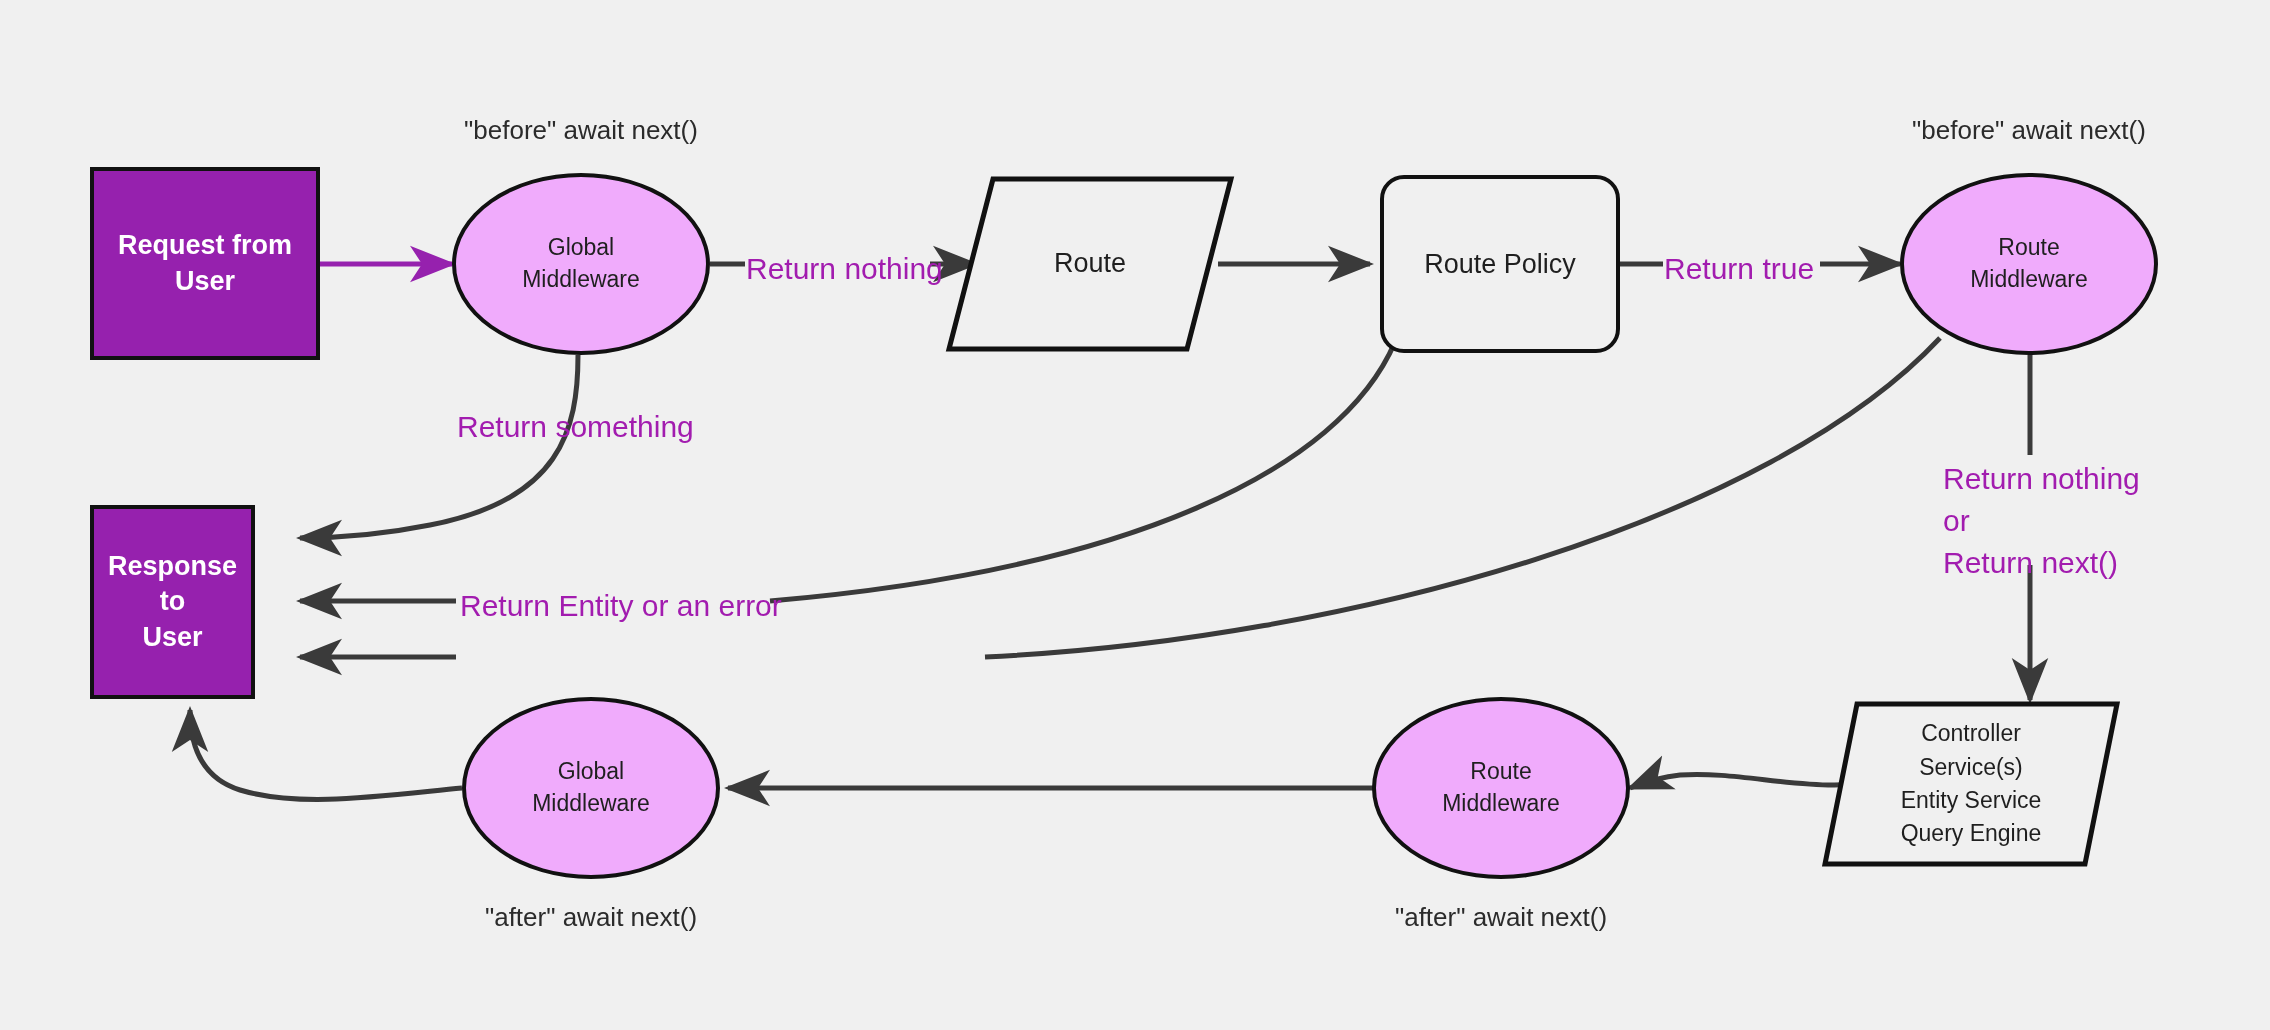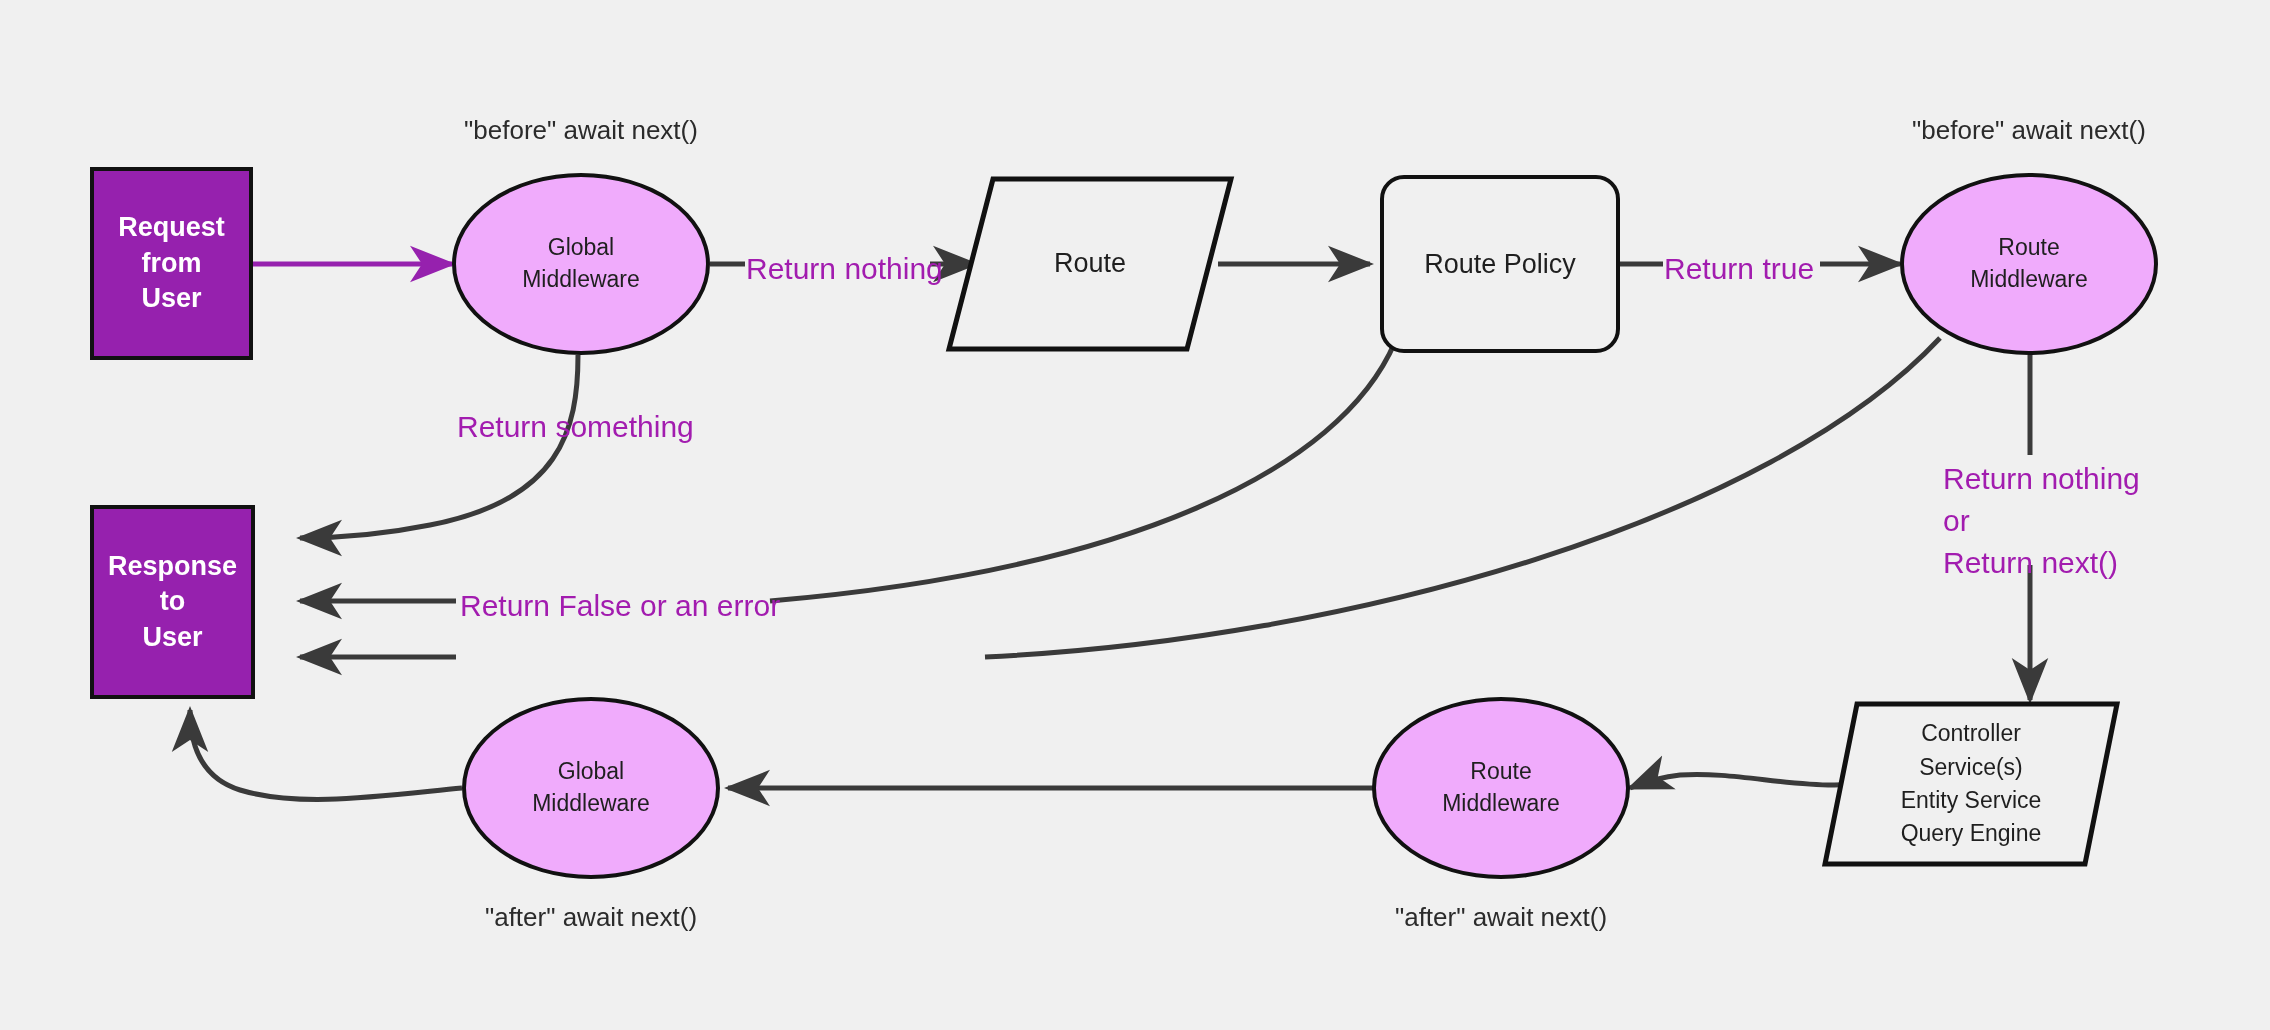--- a/index.html
+++ b/index.html
@@ -140,21 +140,21 @@
     <line x1="2030" y1="355" x2="2030" y2="455" stroke="#3a3a3a" stroke-width="5"></line>
     <line x1="2030" y1="565" x2="2030" y2="700" stroke="#3a3a3a" stroke-width="5" marker-end="url(#arrow-dark)"></line>
 
     <path d="M 1900 775 C 1830 800, 1750 770, 1680 775 C 1660 777, 1645 782, 1630 788" fill="none" stroke="#3a3a3a" stroke-width="5" marker-end="url(#arrow-dark)"></path>
 
     <line x1="1385" y1="788" x2="728" y2="788" stroke="#3a3a3a" stroke-width="5" marker-end="url(#arrow-dark)"></line>
 
     <path d="M 462 788 C 380 796, 300 808, 240 790 C 205 779, 190 750, 190 710" fill="none" stroke="#3a3a3a" stroke-width="5" marker-end="url(#arrow-dark)"></path>
   </svg>
 
-  <div class="node terminator" style="left:90px; top:167px; width:163px; height:193px;">
+  <div class="node terminator" style="left:90px; top:167px; width:230px; height:193px;">
     <span style="white-space:pre-line;">Request from
 User</span>
   </div>
 
   <div class="node terminator" style="left:90px; top:505px; width:165px; height:194px;">
     <span style="white-space:pre-line;">Response to
 User</span>
   </div>
 
   <div class="node ellipse" style="left:452px; top:173px; width:258px; height:182px;">
@@ -209,16 +209,16 @@
   <div class="edge-label" style="left:746px; top:248px;">Return nothing</div>
 
   <div class="edge-label" style="left:1664px; top:248px;">Return true</div>
 
   <div class="edge-label" style="left:457px; top:406px;">Return something</div>
 
   <div class="edge-label" style="left:1943px; top:458px;">Return nothing
 or
 Return next()</div>
 
-  <div class="edge-label" style="left:460px; top:585px;">Return False or an error</div>
+  <div class="edge-label" style="left:460px; top:585px;">Return Entity or an error</div>
 
 
 </div>
 
 </body></html>

